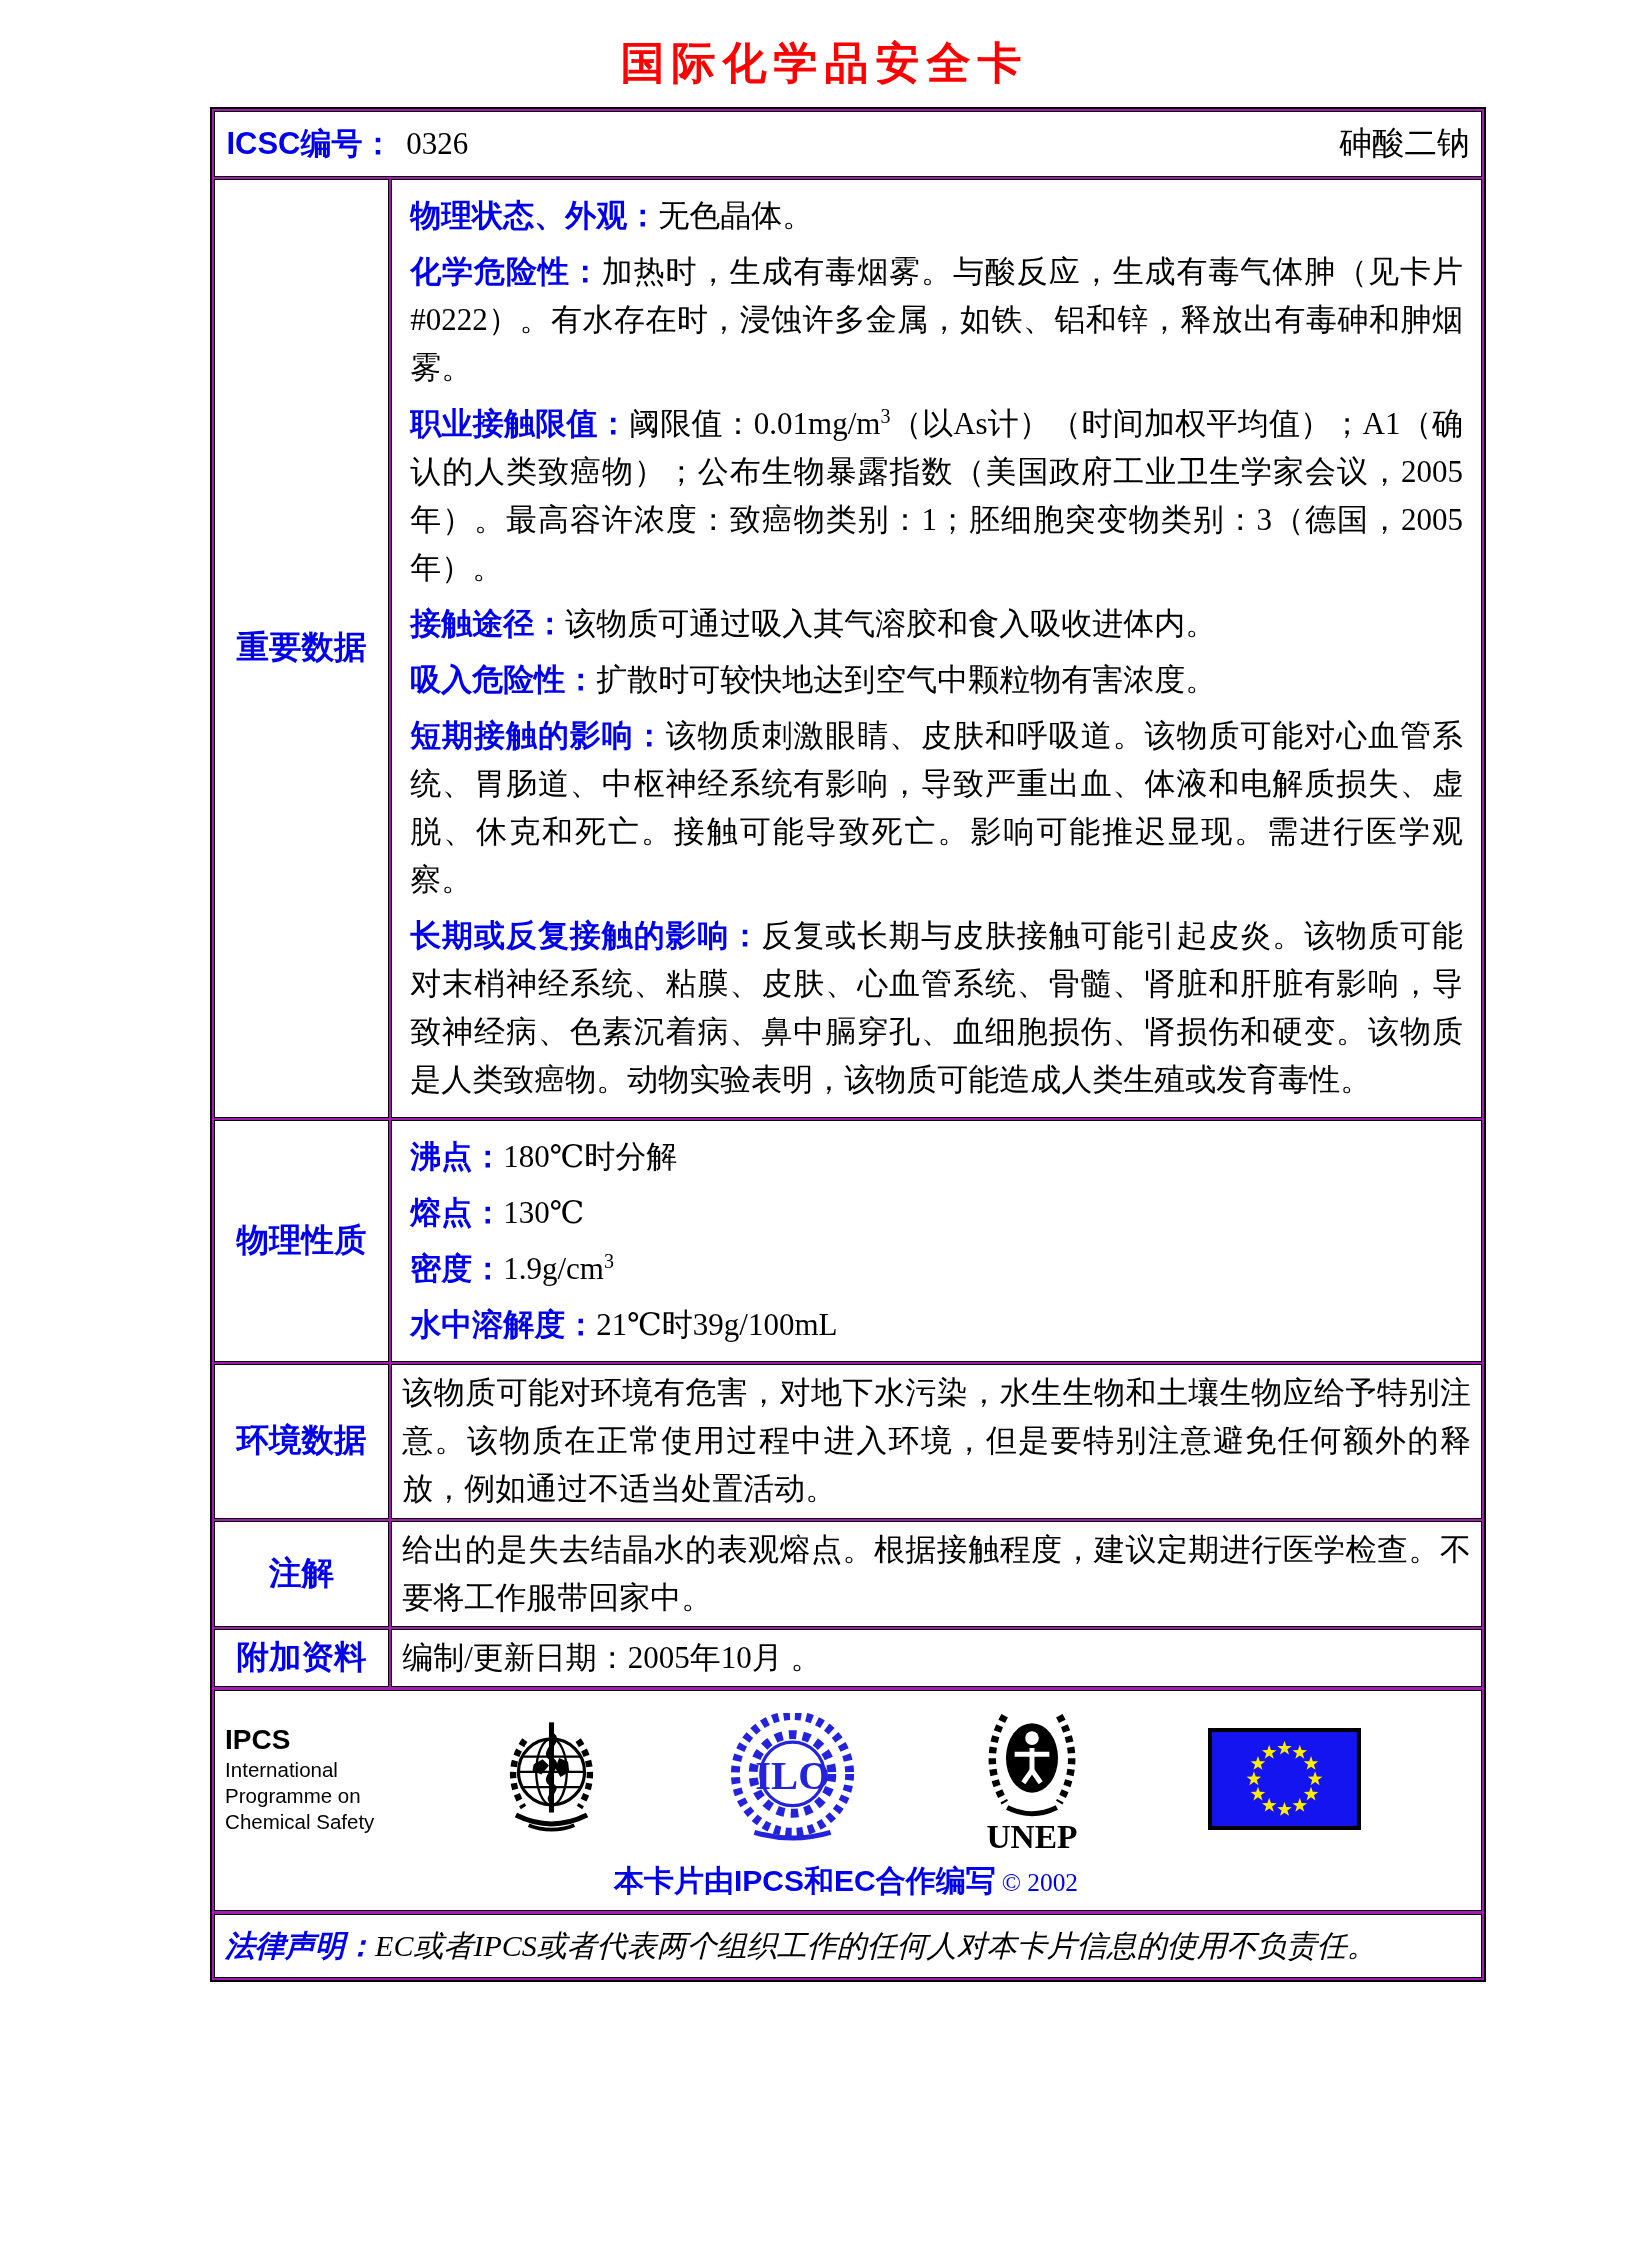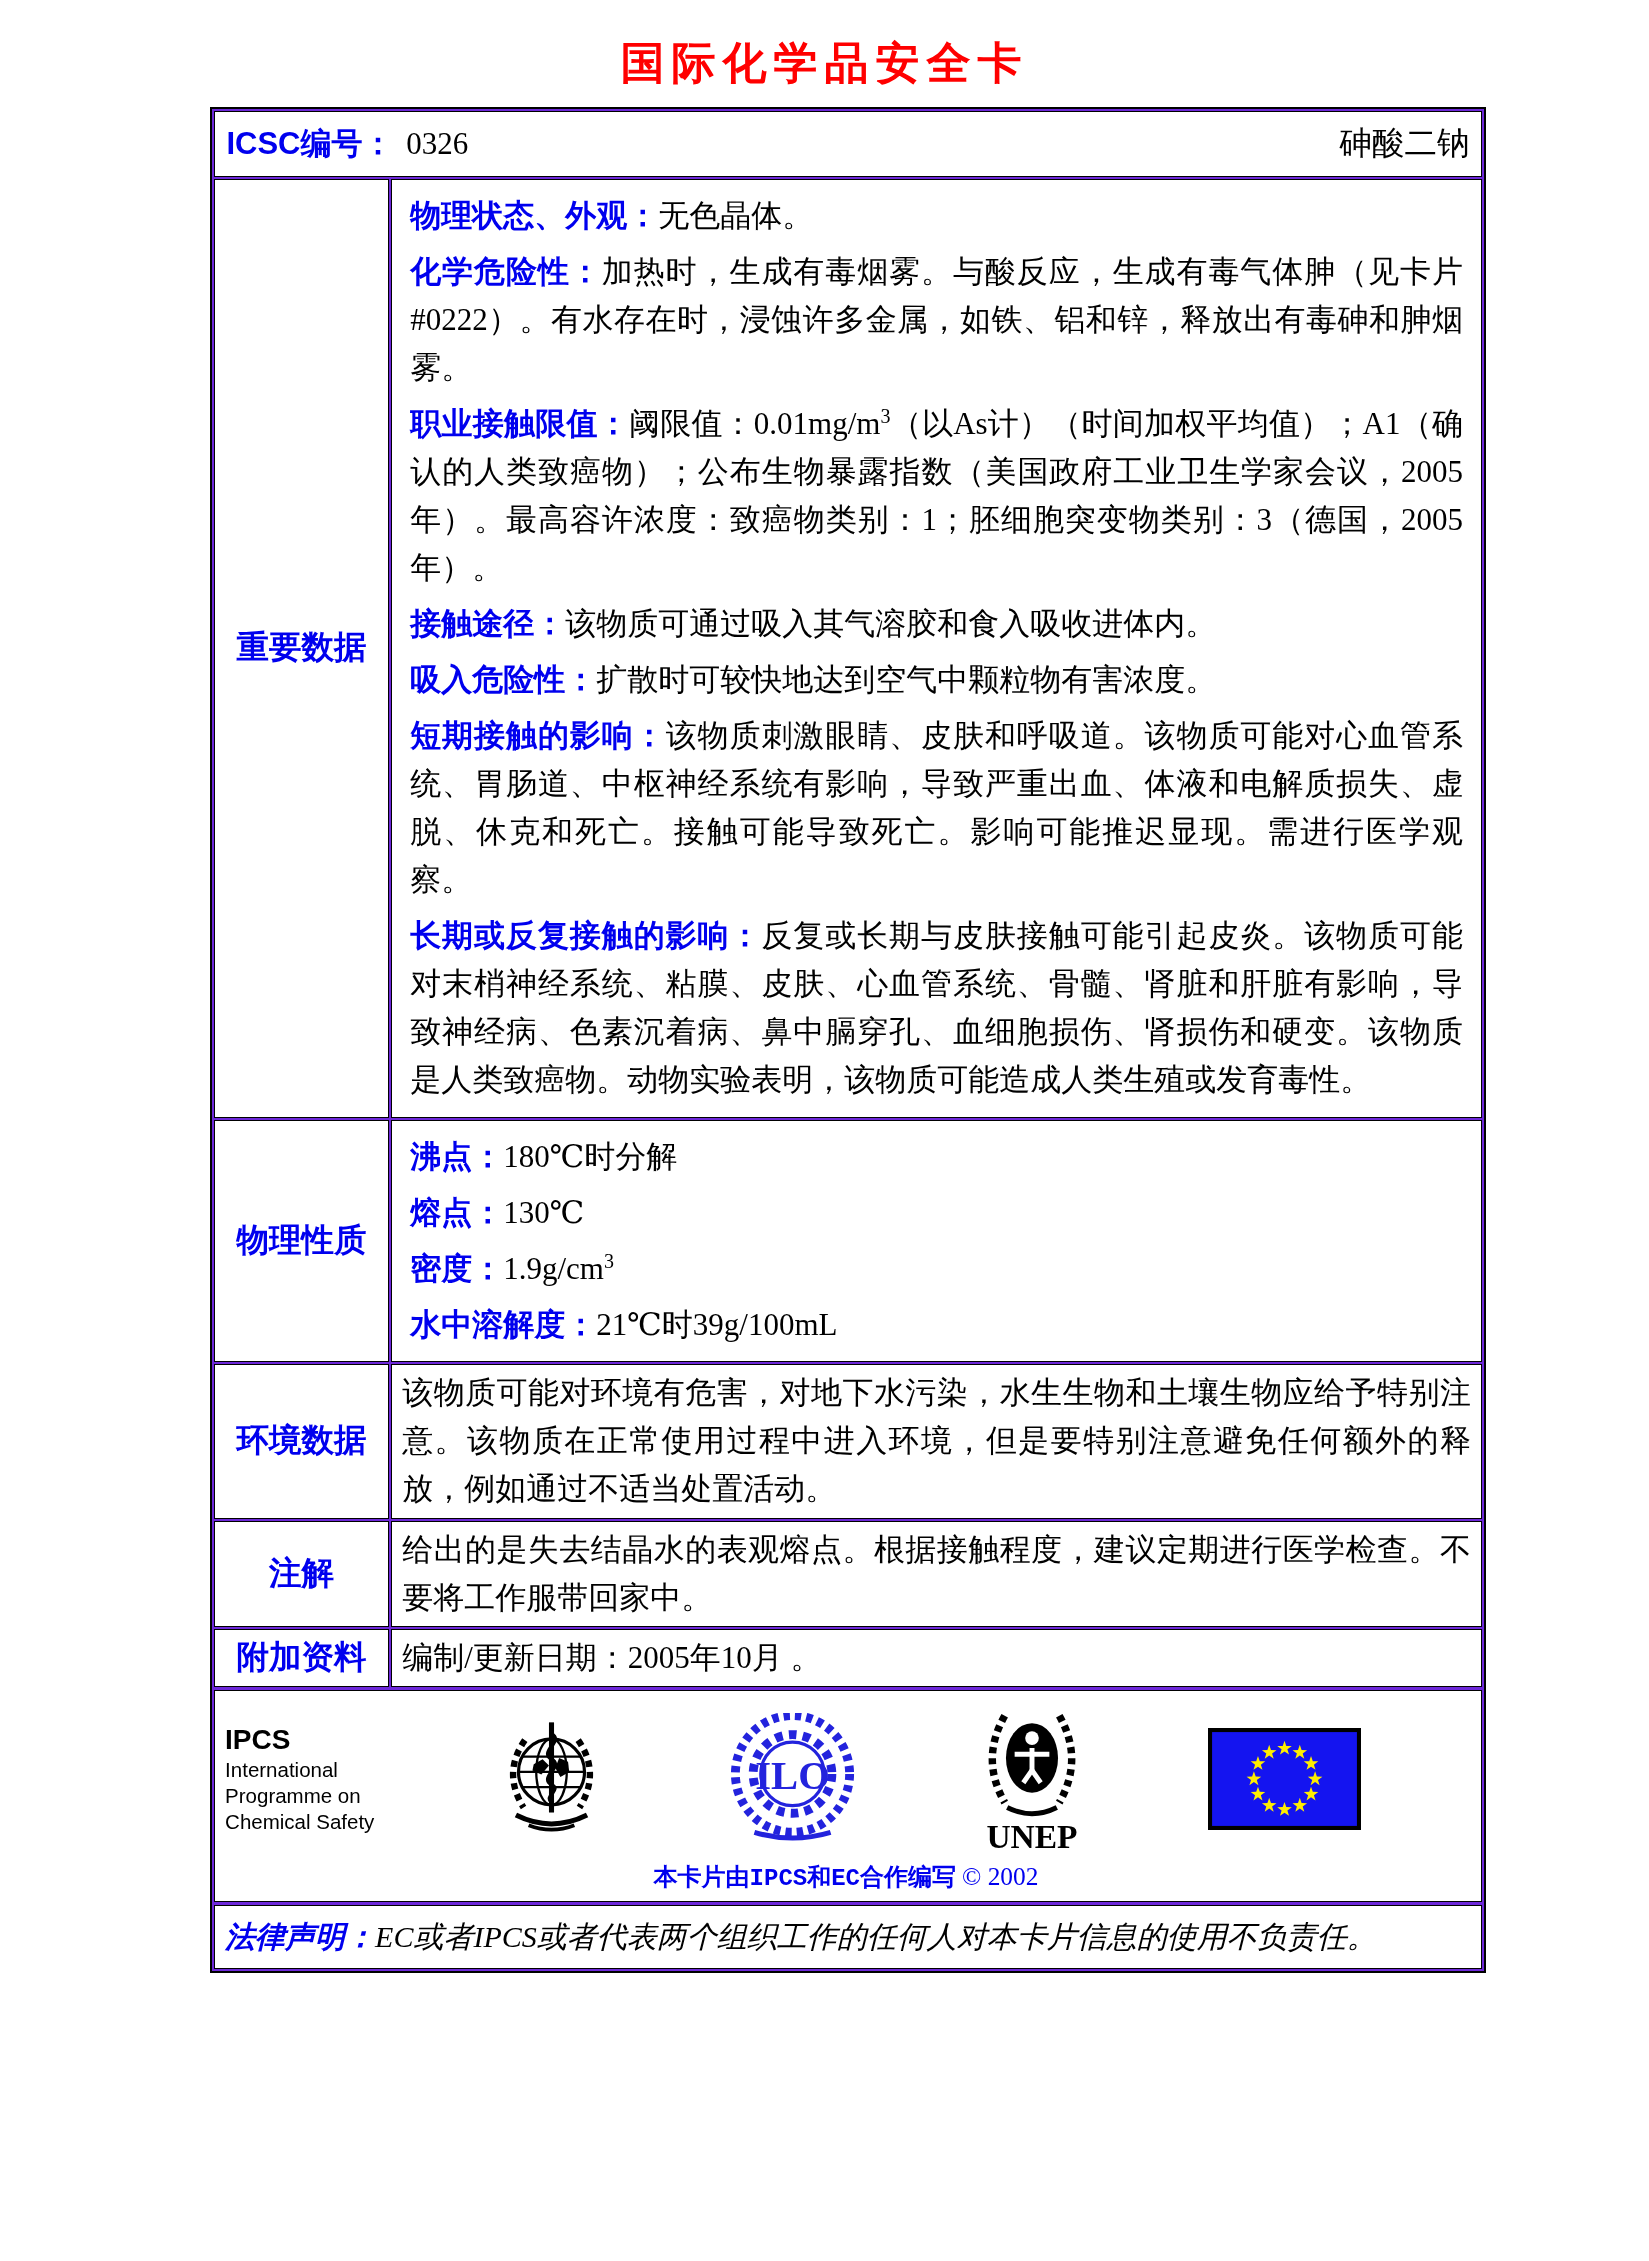--- a/index.html
+++ b/index.html
@@ -30,21 +30,21 @@
     position: absolute;
     left: 210px;
     top: 107px;
     width: 1276px;
     box-sizing: border-box;
     display: grid;
     grid-template-columns: 175px 1fr;
     gap: 2.1px;
     border: 2.8px solid #000;
     padding: 2.1px;
-    background: #6d28d9;
+    background: #a21caf;
   }
   .cell {
     border: 1.4px solid #000;
     box-sizing: border-box;
     background: #fff;
   }
   .span2 { grid-column: 1 / -1; }
   .icsc-row {
     display: flex;
     align-items: center;
@@ -88,22 +88,22 @@
   .ipcs-block { font-family: "Liberation Sans", "DejaVu Sans", sans-serif; }
   .ipcs-acronym { font-weight: bold; font-size: 28px; line-height: 34px; }
   .ipcs-line { font-size: 20.5px; line-height: 26px; }
   .caption {
     text-align: center;
     margin-top: 5.7px;
     color: #0000EE;
   }
   .caption-main {
     font-weight: bold;
-    font-size: 24px;
-    font-family: Liberation Mono, monospace;
+    font-size: 30px;
+    font-family: Liberation Sans, sans-serif;
   }
   .caption-copy { font-size: 25.4px; margin-left: 6px; }
   .legal-cell {
     padding: 11.3px 10px;
     font-size: 30px;
     line-height: 40px;
     font-style: italic;
   }
   .legal-cell .lbl { font-size: 30px; }
   svg { display: block; }

